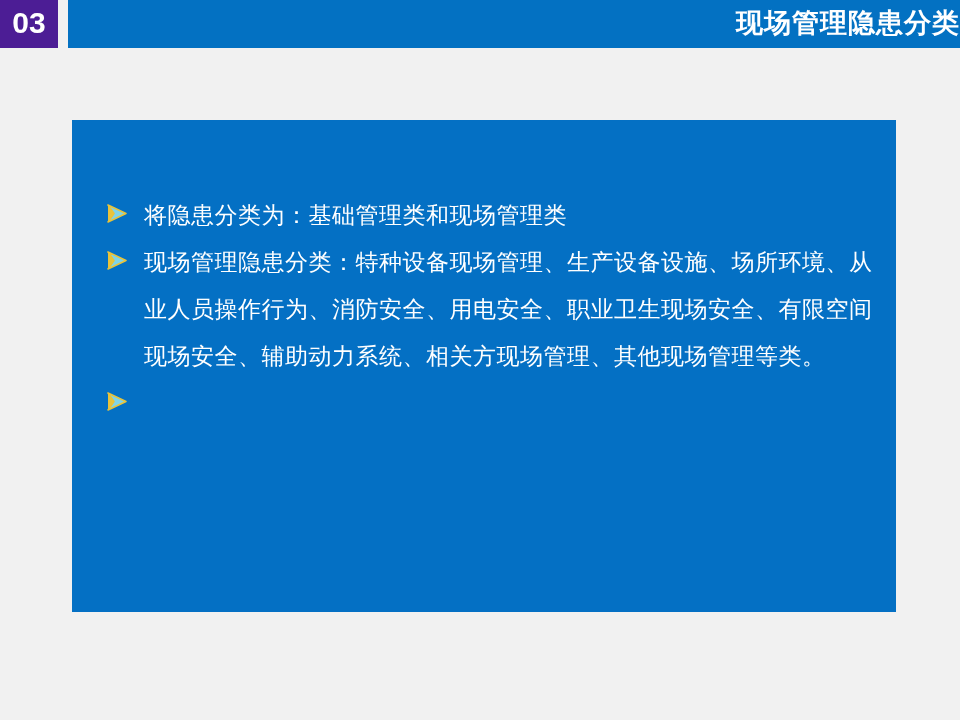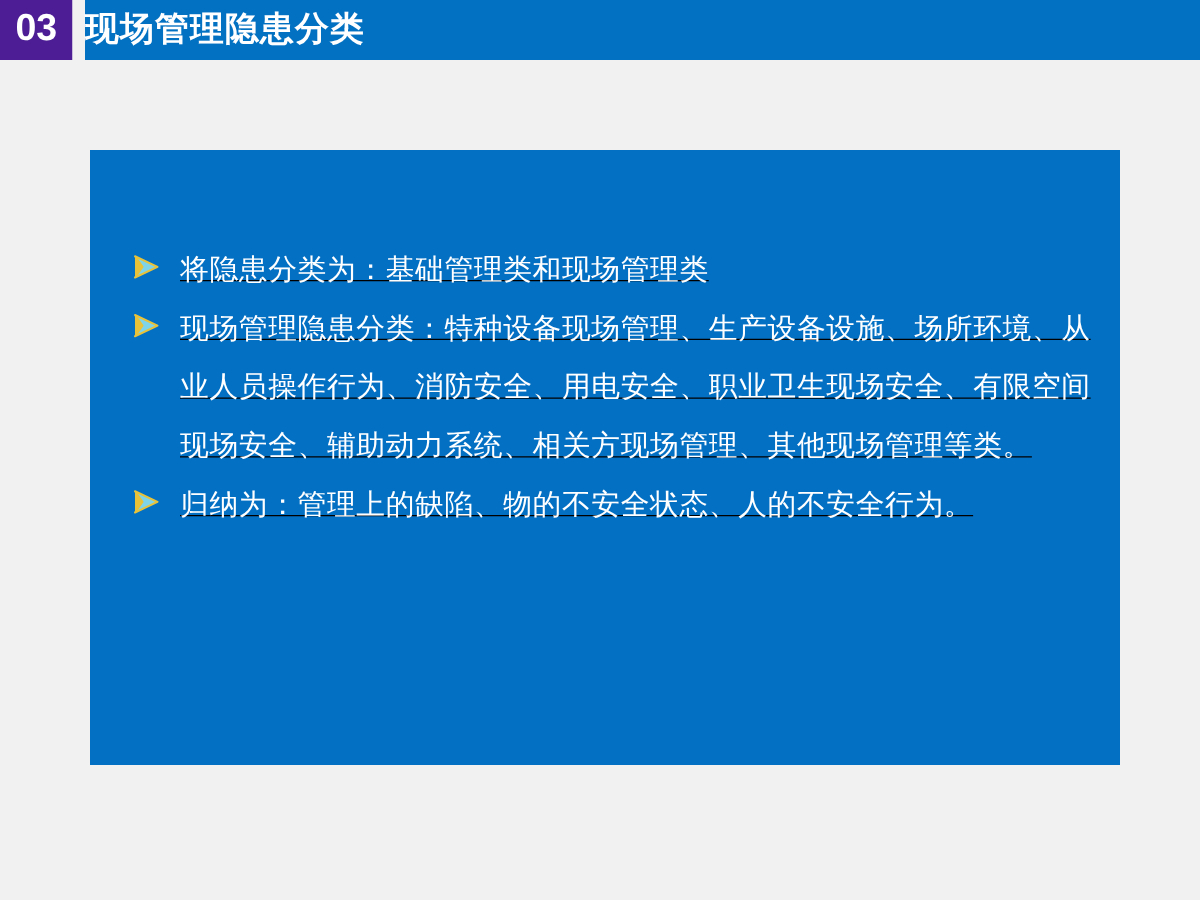--- a/index.html
+++ b/index.html
@@ -52,21 +52,21 @@
   }
   #title-bar {
     position: absolute;
     left: 68px;
     top: 0;
     width: 892px;
     height: 48px;
     background: #0371c2;
     display: flex;
     align-items: center;
-    justify-content: flex-start;
+    justify-content: flex-end;
   }
   #title-bar .title-text {
     color: #ffffff;
     font-size: 27px;
     font-weight: bold;
     letter-spacing: 1px;
     line-height: 1;
     padding-bottom: 2px;
     text-align: center;
   }
@@ -86,21 +86,20 @@
     position: absolute;
     left: 32px;
     top: 72px;
     width: 790px;
   }
 
   .bullet-item {
     position: relative;
     padding-left: 40px;
     margin: 0 0 0 0;
-    text-decoration: underline;
   }
 
   .bullet-marker {
     position: absolute;
     left: 0;
     top: 9px;
     width: 26px;
     height: 26px;
     line-height: 0;
   }
@@ -154,17 +153,16 @@
       <span class="bullet-text">现场管理隐患分类：特种设备现场管理、生产设备设施、场所环境、从业人员操作行为、消防安全、用电安全、职业卫生现场安全、有限空间现场安全、辅助动力系统、相关方现场管理、其他现场管理等类。</span>
     </div>
 
     <div class="bullet-item">
       <span class="bullet-marker">
         <svg width="26" height="26" viewBox="0 0 26 26" xmlns="http://www.w3.org/2000/svg">
           <polygon points="4,4 22,12.5 4,21 10,12.5" fill="#7fd4e8" stroke="#e8c33a" stroke-width="1.6" stroke-linejoin="round"></polygon>
           <polygon points="4,4 10,12.5 4,21" fill="#e8c33a"></polygon>
         </svg>
       </span>
-      <span class="bullet-text">归纳为：管理上的缺陷、物的不安全状态、人的不安全行为。</span>
     </div>
 
   </div>
 </div>
 
 </body></html>

